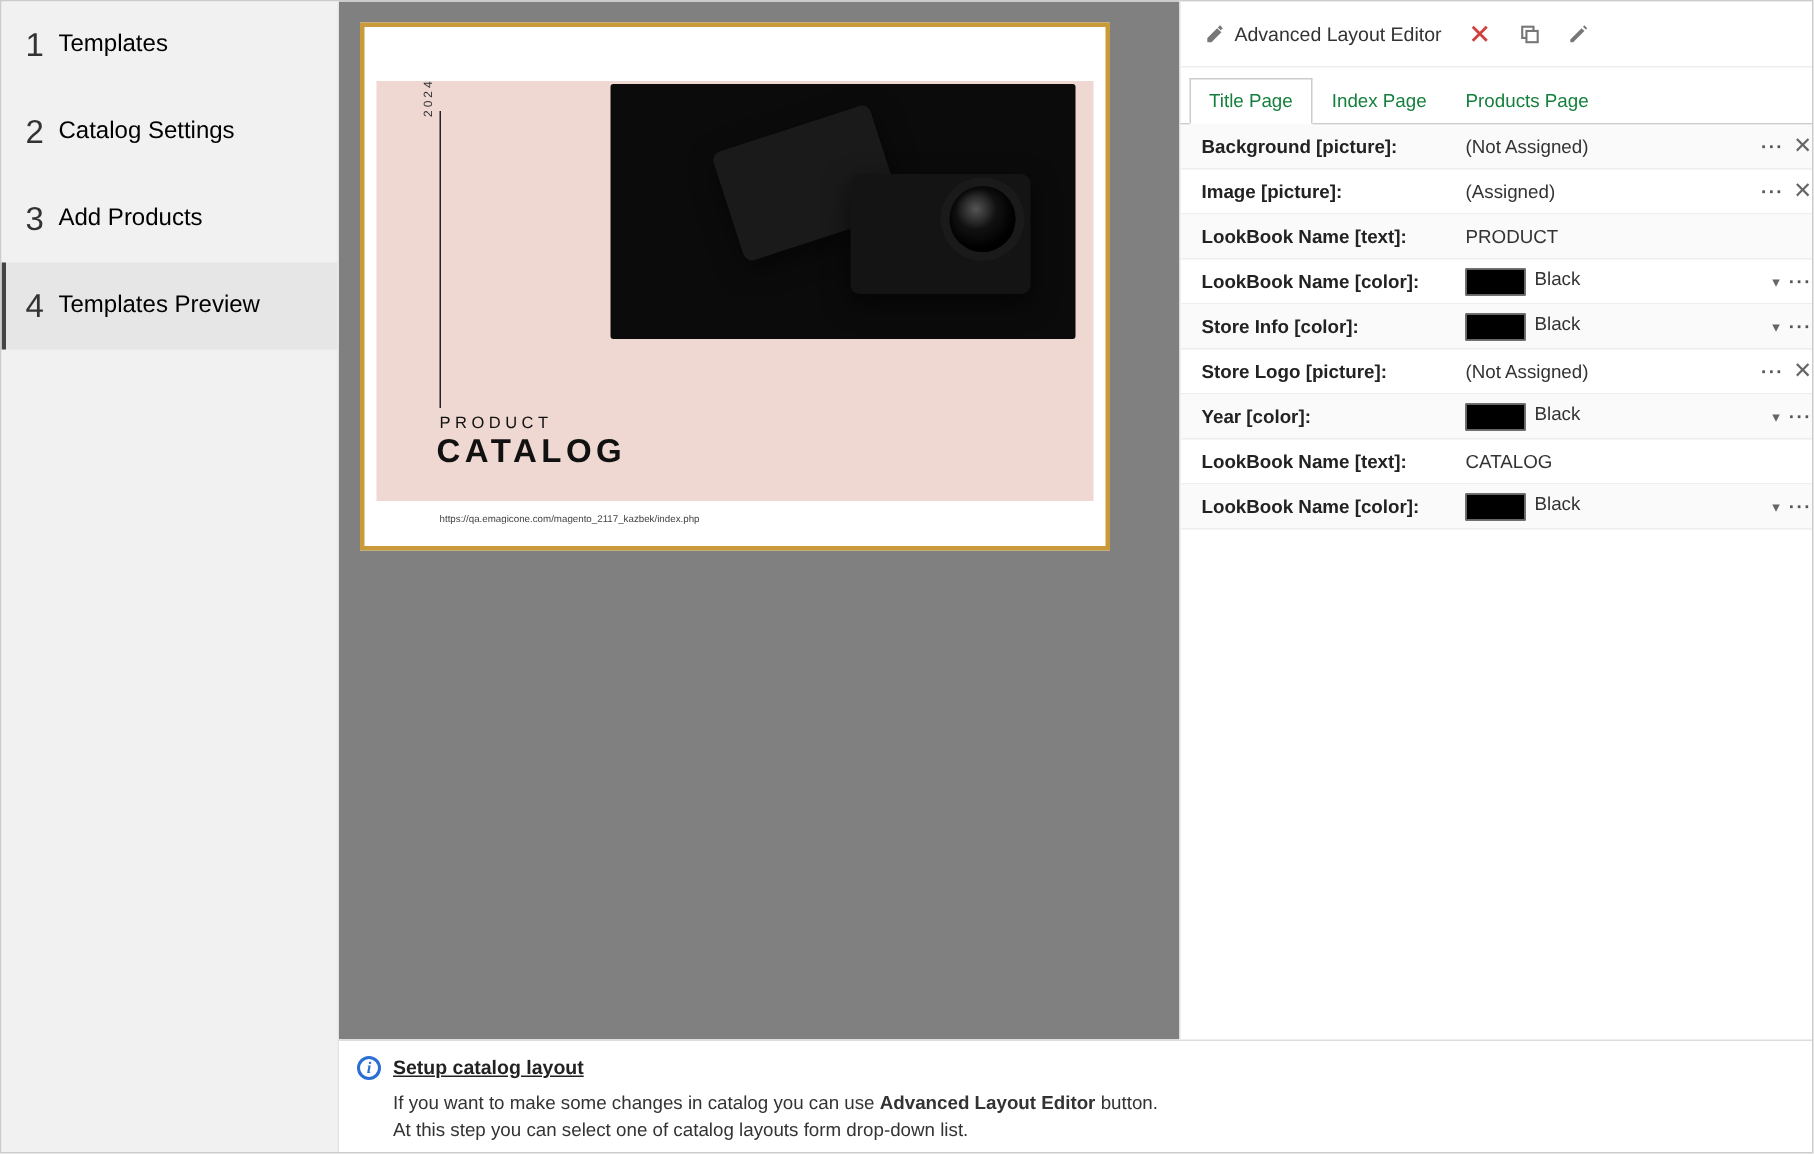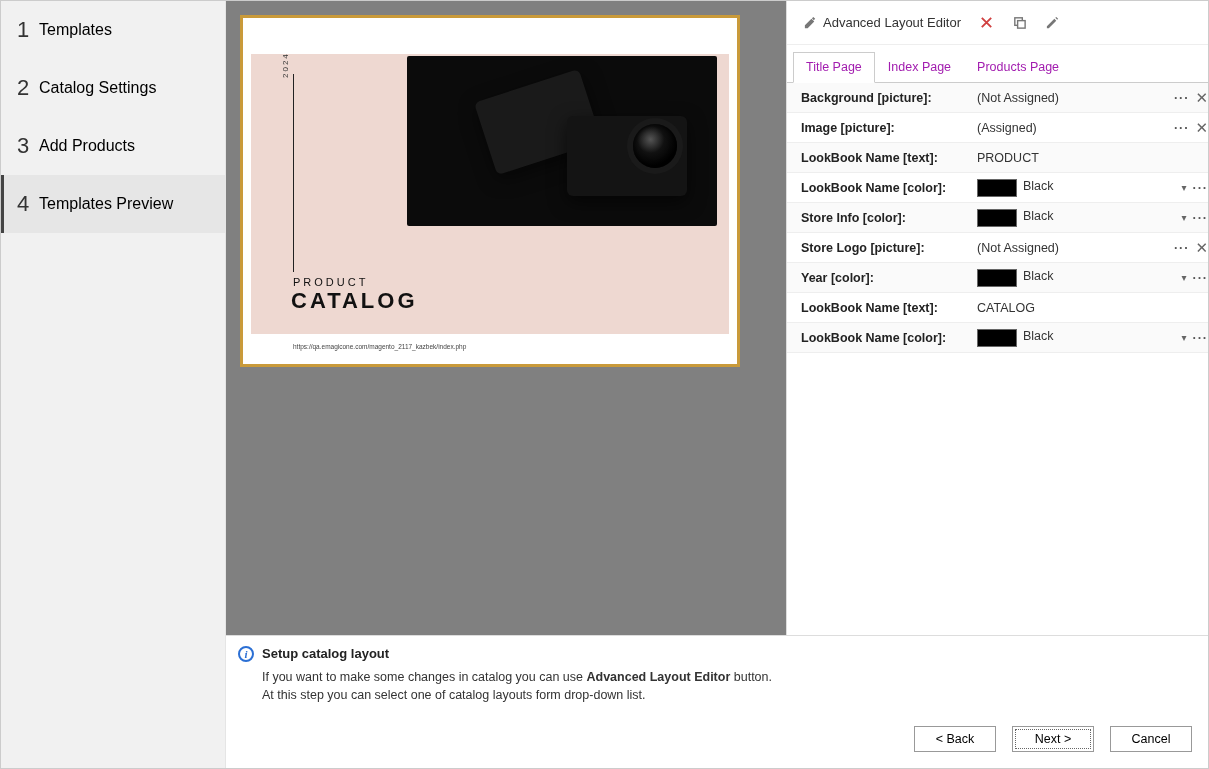--- a/index.html
+++ b/index.html
@@ -34,39 +34,39 @@
 
 
 .rightpanel { flex: 1; border-left: 1px solid #ddd; display: flex; flex-direction: column; background: #fff; }
 .toolbar { height: 44px; display: flex; align-items: center; padding: 0 10px; gap: 6px; border-bottom: 1px solid #eee; }
 .tb-btn { display: flex; align-items: center; gap: 5px; padding: 4px 6px; cursor: pointer; color: #333; font-size: 13px; }
 .ico { width: 15px; height: 15px; display: inline-flex; align-items: center; justify-content: center; }
 .ico svg { width: 15px; height: 15px; }
 .tb-sep { flex: 0 0 auto; }
 
 .tabs { display: flex; border-bottom: 1px solid #ccc; padding: 6px 6px 0 6px; gap: 0; }
-.tab { padding: 7px 12px 8px; font-size: 12.5px; color: #a21caf; cursor: pointer; border: 1px solid transparent; border-bottom: none; position: relative; top: 1px; }
+.tab { padding: 7px 12px 8px; font-size: 12.5px; color: #15803d; cursor: pointer; border: 1px solid transparent; border-bottom: none; position: relative; top: 1px; }
 .tab.active { background: #fff; border-color: #ccc; border-bottom: 1px solid #fff; }
 
 .proplist { overflow-y: auto; flex: 1; }
 .prop-row { display: flex; align-items: center; height: 30px; border-bottom: 1px solid #eee; padding: 0 0 0 14px; font-size: 12.5px; }
 .prop-row:nth-child(odd) { background: #fafafa; }
 .prop-row .plabel { width: 176px; font-weight: 700; color: #222; }
 .prop-row .pval { flex: 1; color: #333; display: flex; align-items: flex-start; gap: 6px; }
 .swatch { width: 40px; height: 18px; background: #000; border: 1px solid #666; }
 .row-actions { display: flex; gap: 6px; align-items: center; }
 .dots { font-weight: 700; letter-spacing: 1px; cursor: pointer; color: #555; }
 .x-ico { cursor: pointer; color: #666; font-size: 15px; line-height: 1; }
 .chev { cursor: pointer; color: #666; font-size: 10px; }
 
 
 .info { border-top: 1px solid #ddd; padding: 10px 16px 6px 12px; background: #fff; }
 .info-head { display: flex; align-items: center; gap: 8px; margin-bottom: 6px; }
 .info-head .iicon { width: 16px; height: 16px; border: 2px solid #2b6fd4; border-radius: 50%; display: flex; align-items: center; justify-content: center; color: #2b6fd4; font-weight: 700; font-size: 11px; font-style: italic; font-family: Georgia, serif; }
-.info-head .ititle { font-weight: 700; font-size: 13px; }
+.info-head .ititle { font-weight: 700; font-size: 13px; text-decoration: underline; }
 .info-body { font-size: 12.5px; color: #333; padding-left: 24px; line-height: 1.45; }
 .info-body b { font-weight: 700; }
 
 
 .btnbar { height: 58px; display: flex; align-items: center; justify-content: flex-end; gap: 16px; padding: 0 16px; }
 .btn { min-width: 82px; height: 26px; border: 1px solid #999; background: #fff; font-size: 12.5px; cursor: pointer; padding: 0 14px; }
 .btn.primary { outline: 1px dotted #666; outline-offset: -4px; }
 </style>
 </head>
 <body>
@@ -261,19 +261,14 @@
         <span class="ititle">Setup catalog layout</span>
       </div>
       <div class="info-body">
         <div>
           <span>If you want to make some changes in catalog you can use </span><b>Advanced Layout Editor</b><span> button.</span>
         </div>
         <div>At this step you can select one of catalog layouts form drop-down list.</div>
       </div>
     </div>
 
-    <div class="btnbar">
-      <button class="btn">&lt; Back</button>
-      <button class="btn primary">Next &gt;</button>
-      <button class="btn">Cancel</button>
-    </div>
   </div>
 </div>
 
 </body></html>

